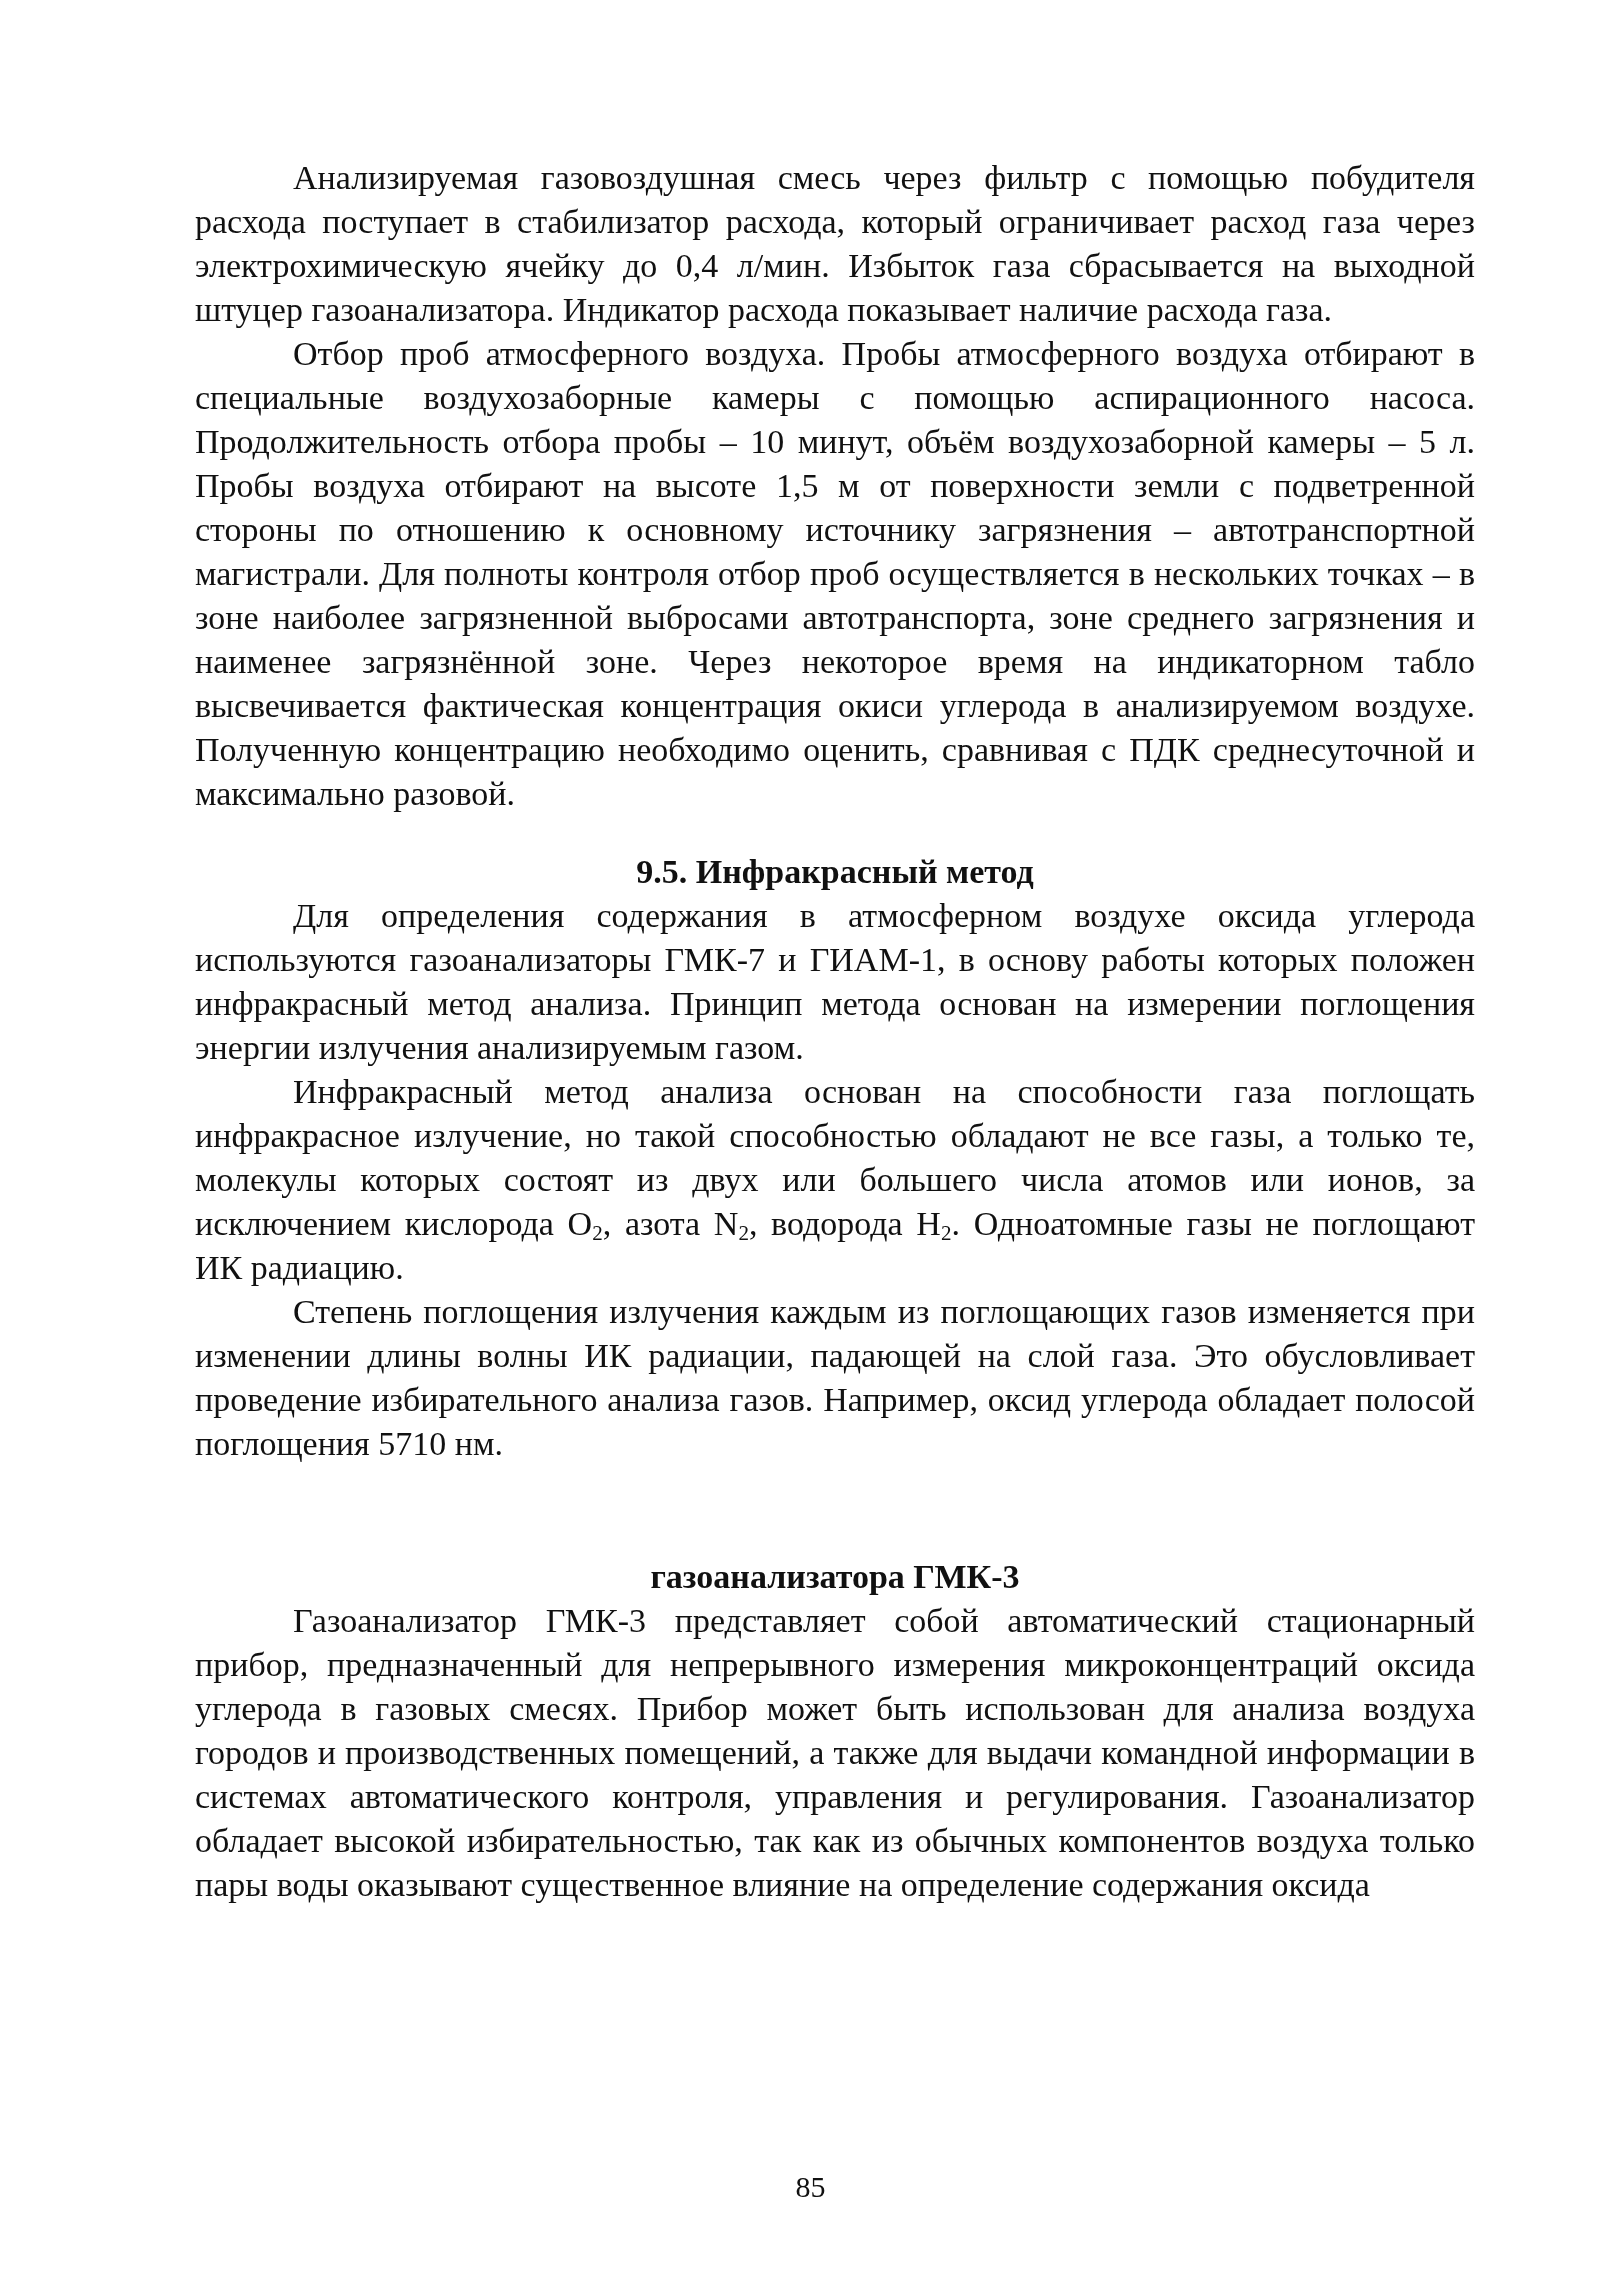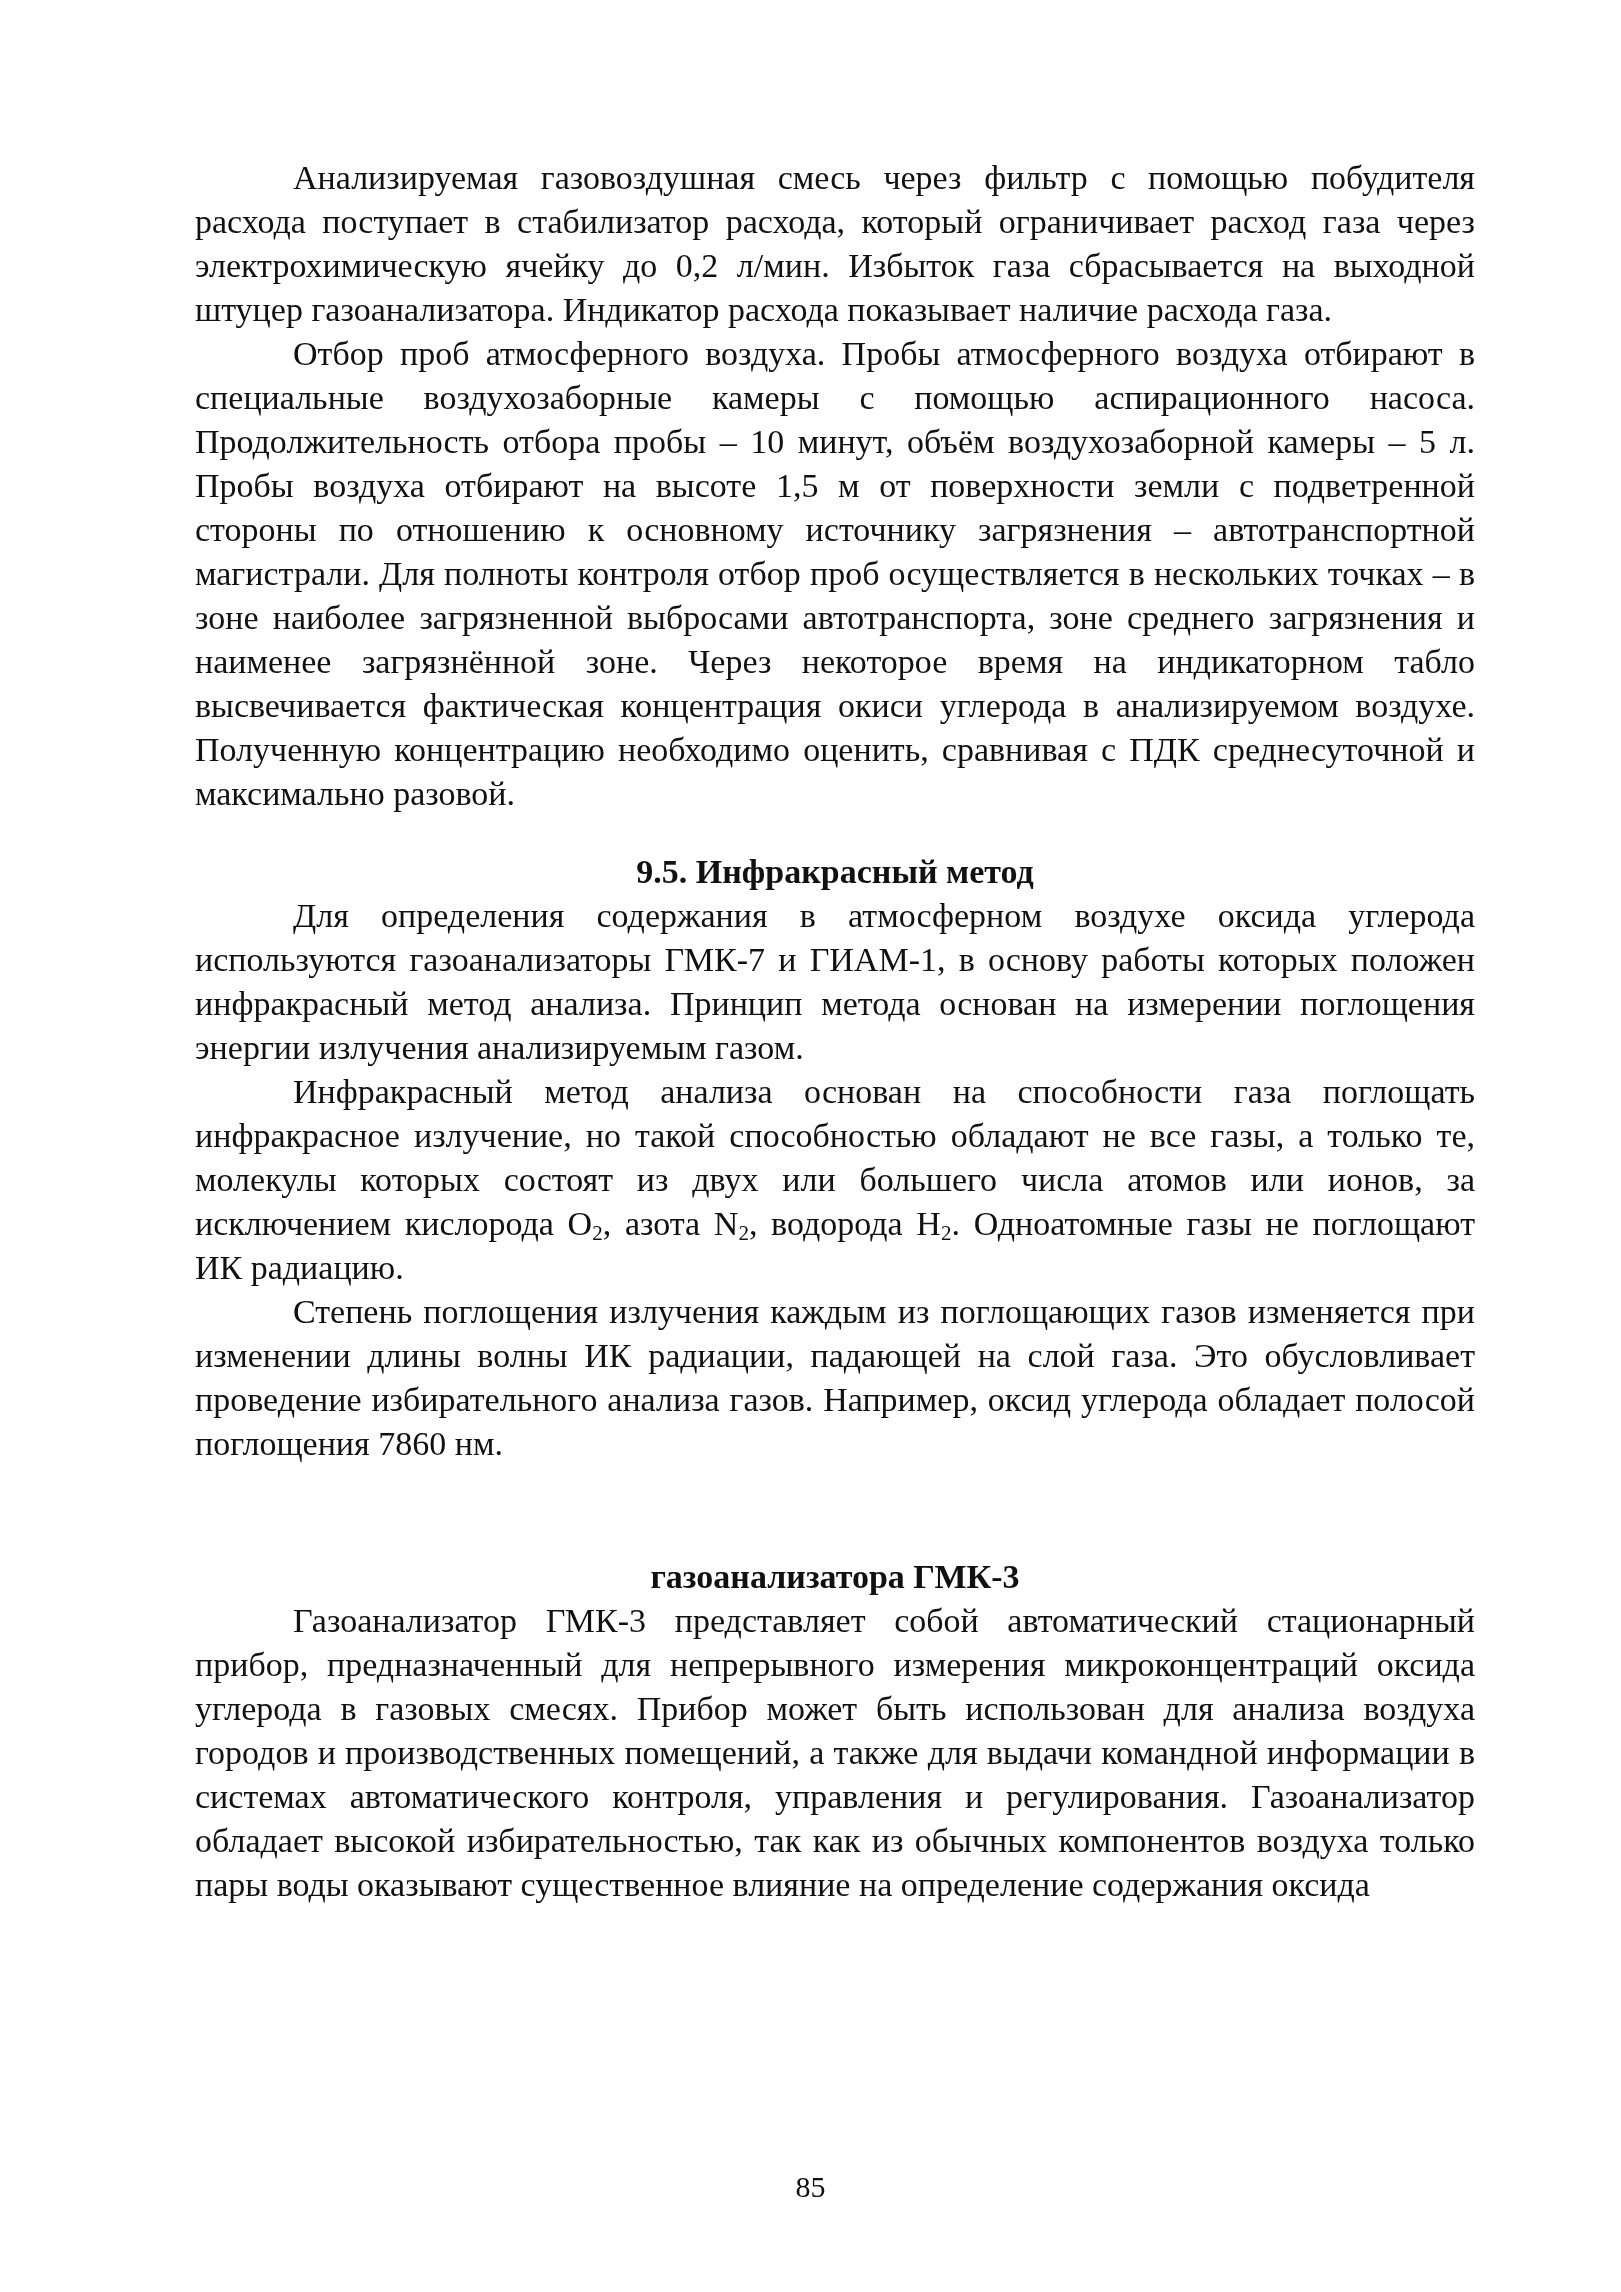--- a/index.html
+++ b/index.html
@@ -17,33 +17,33 @@
   sub { font-size:0.62em; line-height:0; vertical-align:-0.25em; }
   .pagenum {
     position:absolute; left:0; width:1621px; top:2170px; text-align:center;
     font-family:"Liberation Serif", "DejaVu Serif", serif; font-size:30px; color:#111111;
   }
 </style>
 </head>
 <body>
 
 <div class="page">
-  <p class="p"><span>Анализируемая газовоздушная смесь через фильтр с помощью побудителя расхода поступает в стабилизатор расхода, который ограничивает расход газа через электрохимическую ячейку до 0,2 л/мин. Избыток газа сбрасывается на выходной штуцер газоанализатора. Индикатор расхода показывает наличие расхода газа.</span></p>
+  <p class="p"><span>Анализируемая газовоздушная смесь через фильтр с помощью побудителя расхода поступает в стабилизатор расхода, который ограничивает расход газа через электрохимическую ячейку до 0,4 л/мин. Избыток газа сбрасывается на выходной штуцер газоанализатора. Индикатор расхода показывает наличие расхода газа.</span></p>
 
   <p class="p"><span class="b">Отбор проб атмосферного воздуха.</span><span> Пробы атмосферного воздуха отбирают в специальные воздухозаборные камеры с помощью аспирационного насоса. Продолжительность отбора пробы – 10 минут, объём воздухозаборной камеры – 5 л. Пробы воздуха отбирают на высоте 1,5 м от поверхности земли с подветренной стороны по отношению к основному источнику загрязнения – автотранспортной магистрали. Для полноты контроля отбор проб осуществляется в нескольких точках – в зоне наиболее загрязненной выбросами автотранспорта, зоне среднего загрязнения и наименее загрязнённой зоне. Через некоторое время на индикаторном табло высвечивается фактическая концентрация окиси углерода в анализируемом воздухе. Полученную концентрацию необходимо оценить, сравнивая с ПДК среднесуточной и максимально разовой.</span></p>
 
   <div class="gap1"></div>
 
   <p class="h">9.5. Инфракрасный метод</p>
 
   <p class="p"><span>Для определения содержания в атмосферном воздухе оксида углерода используются газоанализаторы ГМК-7 и ГИАМ-1, в основу работы которых положен инфракрасный метод анализа. Принцип метода основан на измерении поглощения энергии излучения анализируемым газом.</span></p>
 
   <p class="p"><span>Инфракрасный метод анализа основан на способности газа поглощать инфракрасное излучение, но такой способностью обладают не все газы, а только те, молекулы которых состоят из двух или большего числа атомов или ионов, за исключением кислорода O</span><sub>2</sub><span>, азота N</span><sub>2</sub><span>, водорода H</span><sub>2</sub><span>. Одноатомные газы не поглощают ИК радиацию.</span></p>
 
-  <p class="p"><span>Степень поглощения излучения каждым из поглощающих газов изменяется при изменении длины волны ИК радиации, падающей на слой газа. Это обусловливает проведение избирательного анализа газов. Например, оксид углерода обладает полосой поглощения 7860 нм.</span></p>
+  <p class="p"><span>Степень поглощения излучения каждым из поглощающих газов изменяется при изменении длины волны ИК радиации, падающей на слой газа. Это обусловливает проведение избирательного анализа газов. Например, оксид углерода обладает полосой поглощения 5710 нм.</span></p>
 
 
   <div class="gap2"></div>
 
   <p class="h"><br><span>газоанализатора ГМК-3</span></p>
 
   <p class="p"><span class="b">Газоанализатор ГМК-3</span><span> представляет собой автоматический стационарный прибор, предназначенный для непрерывного измерения микроконцентраций оксида углерода в газовых смесях. Прибор может быть использован для анализа воздуха городов и производственных помещений, а также для выдачи командной информации в системах автоматического контроля, управления и регулирования. Газоанализатор обладает высокой избирательностью, так как из обычных компонентов воздуха только пары воды оказывают существенное влияние на определение содержания оксида</span></p>
 </div>
 
 <div class="pagenum">85</div>

